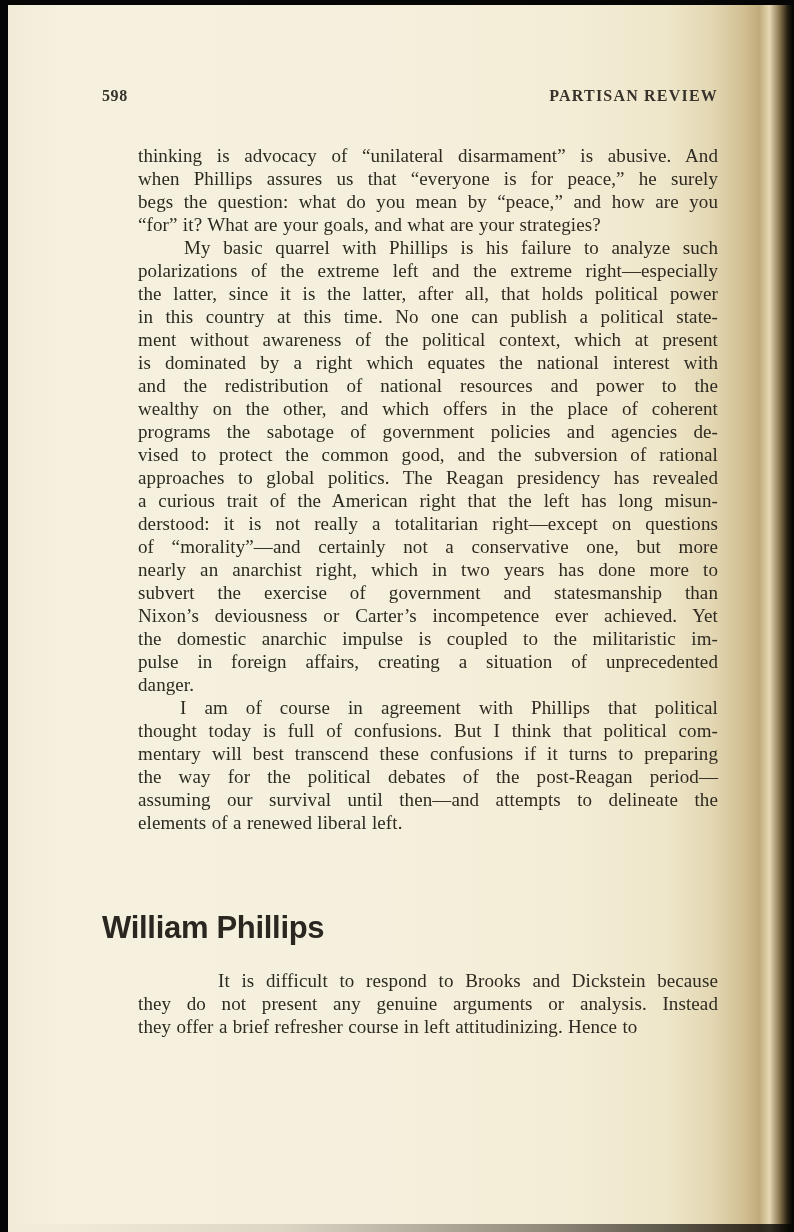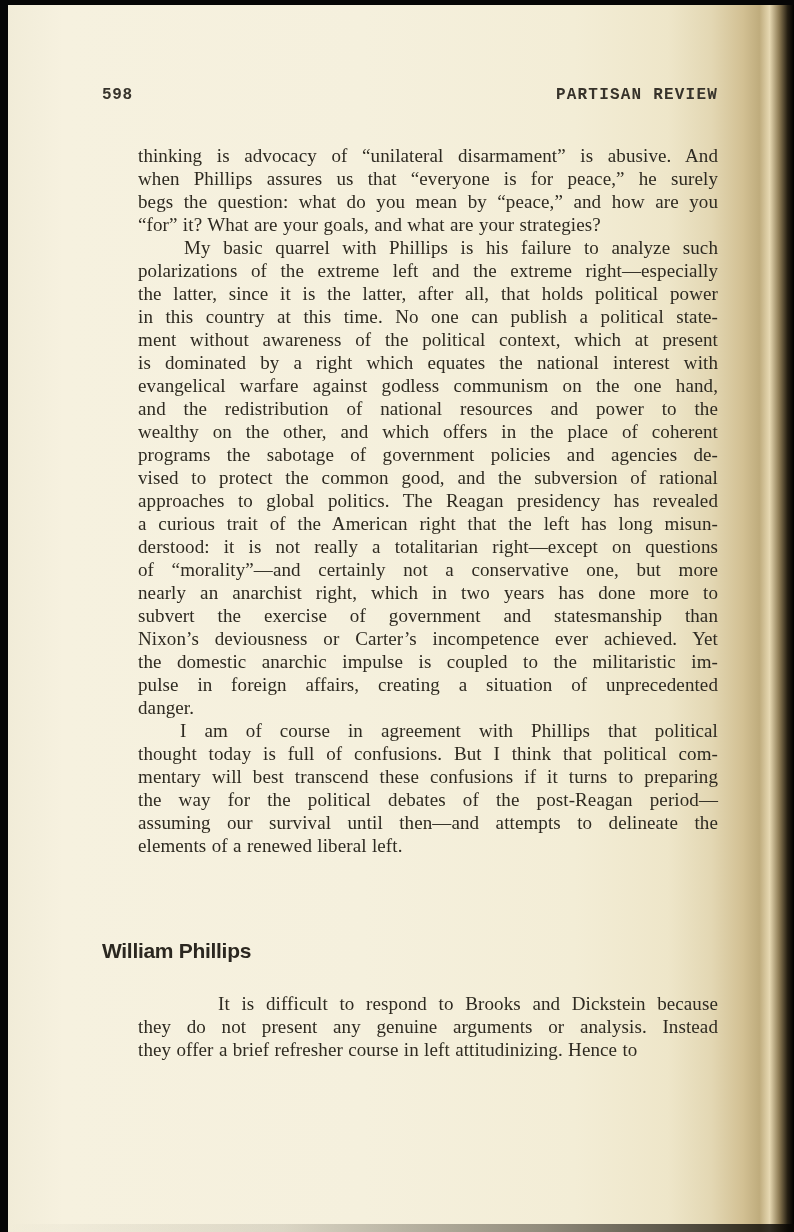--- a/index.html
+++ b/index.html
@@ -47,21 +47,21 @@
     position: absolute;
     left: 94px;
     top: 0;
     width: 616px;
   }
   .running-header {
     margin-top: 81px;
     display: flex;
     justify-content: space-between;
     align-items: baseline;
-    font-family: Liberation Mono, monospace;
+    font-family: Liberation Serif, serif;
     font-weight: bold;
     font-size: 16px;
     line-height: 19px;
     color: #37332b;
   }
   .running-header .journal { letter-spacing: 1.2px; }
   .running-header .pagenum { letter-spacing: 0.6px; }
   .essay { margin-top: 39px; margin-left: 36px; }
   .response { margin-top: 26px; margin-left: 36px; }
   .para { margin: 0; }
@@ -73,21 +73,21 @@
     word-spacing: 0.5px;
     text-align: justify;
     text-align-last: justify;
     white-space: normal;
   }
   .line.last { text-align: right; text-align-last: left; }
   .section-heading {
     margin: 79px 0 0 0;
     font-family: "Liberation Sans", sans-serif;
     font-weight: bold;
-    font-size: 21px;
+    font-size: 31px;
     line-height: 30px;
     letter-spacing: -0.3px;
     color: #2b2720;
   }
 </style>
 </head>
 <body>
 
 <div class="paper">
   <div class="content">
@@ -104,21 +104,20 @@
           <div class="line">begs the question: what do you mean by “peace,” and how are you</div>
           <div class="line last">“for” it? What are your goals, and what are your strategies?</div>
         </div>
         <div class="para">
           <div class="line" style="text-indent: 46px;">My basic quarrel with Phillips is his failure to analyze such</div>
           <div class="line">polarizations of the extreme left and the extreme right—especially</div>
           <div class="line">the latter, since it is the latter, after all, that holds political power</div>
           <div class="line">in this country at this time. No one can publish a political state-</div>
           <div class="line">ment without awareness of the political context, which at present</div>
           <div class="line">is dominated by a right which equates the national interest with</div>
-          <div class="line">evangelical warfare against godless communism on the one hand,</div>
           <div class="line">and the redistribution of national resources and power to the</div>
           <div class="line">wealthy on the other, and which offers in the place of coherent</div>
           <div class="line">programs the sabotage of government policies and agencies de-</div>
           <div class="line">vised to protect the common good, and the subversion of rational</div>
           <div class="line">approaches to global politics. The Reagan presidency has revealed</div>
           <div class="line">a curious trait of the American right that the left has long misun-</div>
           <div class="line">derstood: it is not really a totalitarian right—except on questions</div>
           <div class="line">of “morality”—and certainly not a conservative one, but more</div>
           <div class="line">nearly an anarchist right, which in two years has done more to</div>
           <div class="line">subvert the exercise of government and statesmanship than</div>

